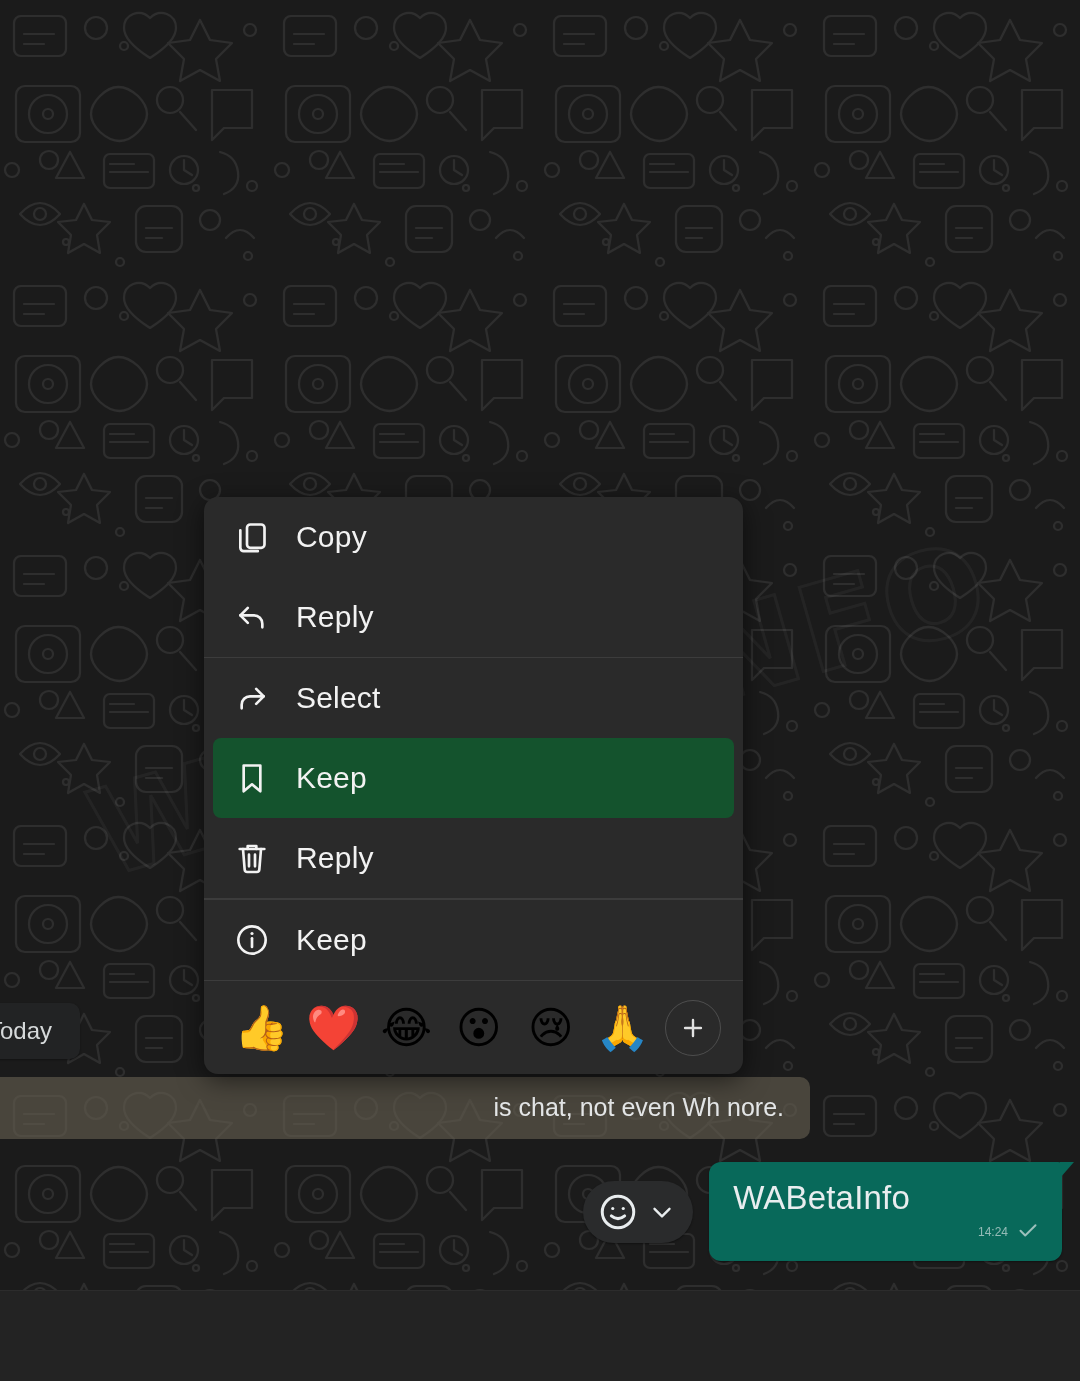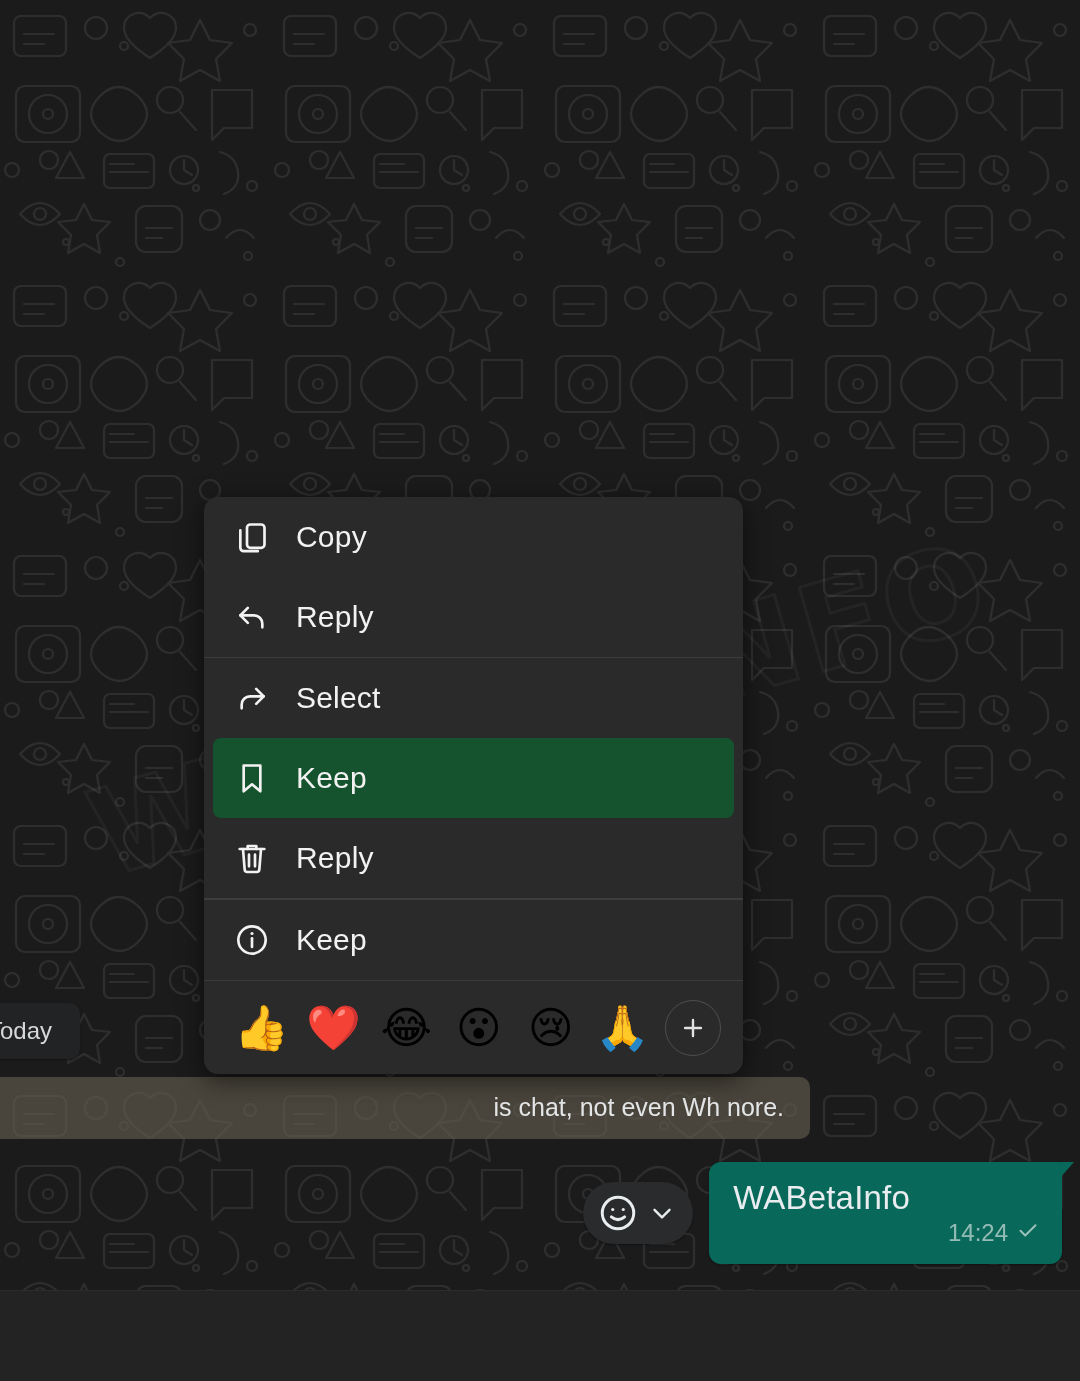--- a/index.html
+++ b/index.html
@@ -119,21 +119,21 @@
     line-height: 1.1;
     letter-spacing: 0.2px;
     padding-right: 130px;
   }
   .bubble-meta {
     display: flex;
     align-items: center;
     justify-content: flex-end;
     gap: 8px;
     margin-top: 2px;
-    font-size: 24px;
+    font-size: 12px;
     color: rgba(233,237,239,0.62);
   }
   .tick { display: block; }
 
   
   .context-menu {
     position: absolute;
     left: 204px;
     top: 497px;
     width: 539px;

